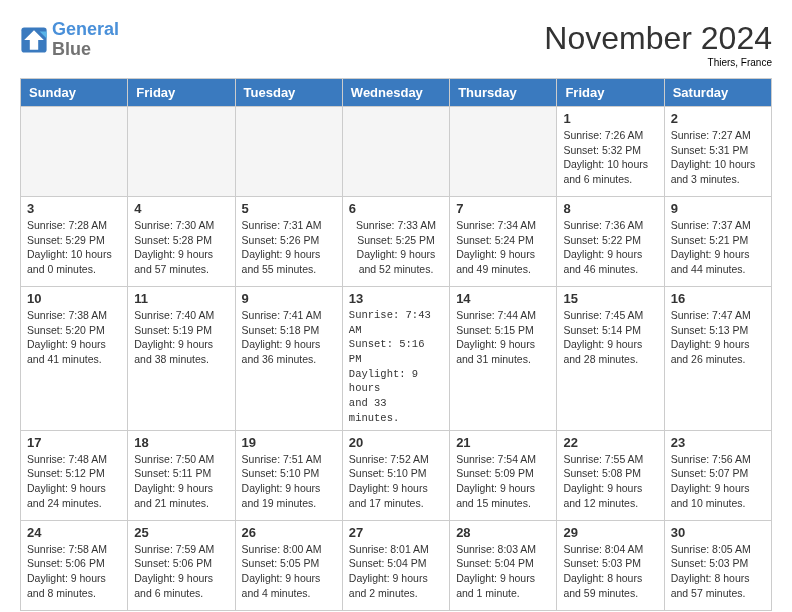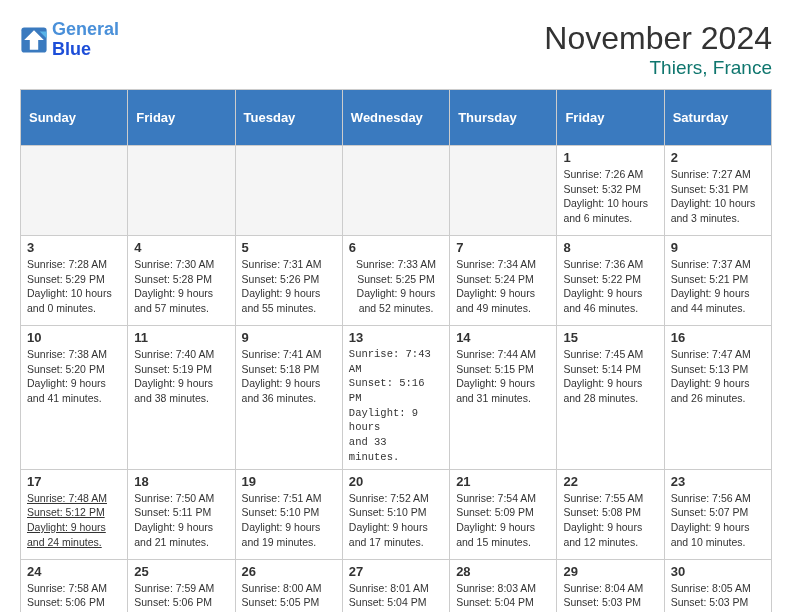--- a/index.html
+++ b/index.html
@@ -36,33 +36,33 @@
     }
     .title-block {
       text-align: right;
     }
     .month-title {
       font-size: 32px;
       font-weight: normal;
       color: #333;
     }
     .location {
-      font-size: 19px;
-      color: #0f766e;
+      font-size: 10px;
+      color: #000000;
     }
     table {
       width: 100%;
       border-collapse: collapse;
       table-layout: fixed;
     }
     th {
       background-color: #3a7abf;
       color: #fff;
       text-align: left;
-      padding: 20px 8px;
+      padding: 6px 8px;
       font-size: 13px;
       font-weight: bold;
       border: 1px solid #ccc;
     }
     td {
       border: 1px solid #ccc;
       vertical-align: top;
       padding: 4px 6px;
       height: 90px;
       font-size: 11px;
@@ -89,21 +89,21 @@
 
 <div class="header">
   <div class="logo">
     <svg class="logo-icon" viewBox="0 0 40 40">
       <rect x="2" y="2" width="36" height="36" rx="4" fill="#3a7abf"></rect>
       <polygon points="20,6 34,20 26,20 26,34 14,34 14,20 6,20" fill="white"></polygon>
       <polygon points="28,8 38,8 38,18" fill="#5ab4e8"></polygon>
     </svg>
     <div class="logo-text">
       <div><span>General</span></div>
-      <div><span style="color:#1d4ed8">Blue</span></div>
+      <div><span style="color:#737373">Blue</span></div>
     </div>
   </div>
   <div class="title-block">
     <div class="month-title">November 2024</div>
     <div class="location">Thiers, France</div>
   </div>
 </div>
 
 <table>
   <thead>
@@ -237,21 +237,21 @@
           <span class="day-num">16</span>
           <div class="day-info" style="white-space: pre-line;">Sunrise: 7:47 AM
 Sunset: 5:13 PM
 Daylight: 9 hours
 and 26 minutes.</div>
         </td>
       </tr>
       <tr>
         <td>
           <span class="day-num">17</span>
-          <div class="day-info" style="white-space: pre-line; text-decoration: underline;">Sunrise: 7:48 AM
+          <div class="day-info" style="white-space: pre-line;">Sunrise: 7:48 AM
 Sunset: 5:12 PM
 Daylight: 9 hours
 and 24 minutes.</div>
         </td>
         <td>
           <span class="day-num">18</span>
           <div class="day-info" style="white-space: pre-line;">Sunrise: 7:50 AM
 Sunset: 5:11 PM
 Daylight: 9 hours
 and 21 minutes.</div>

